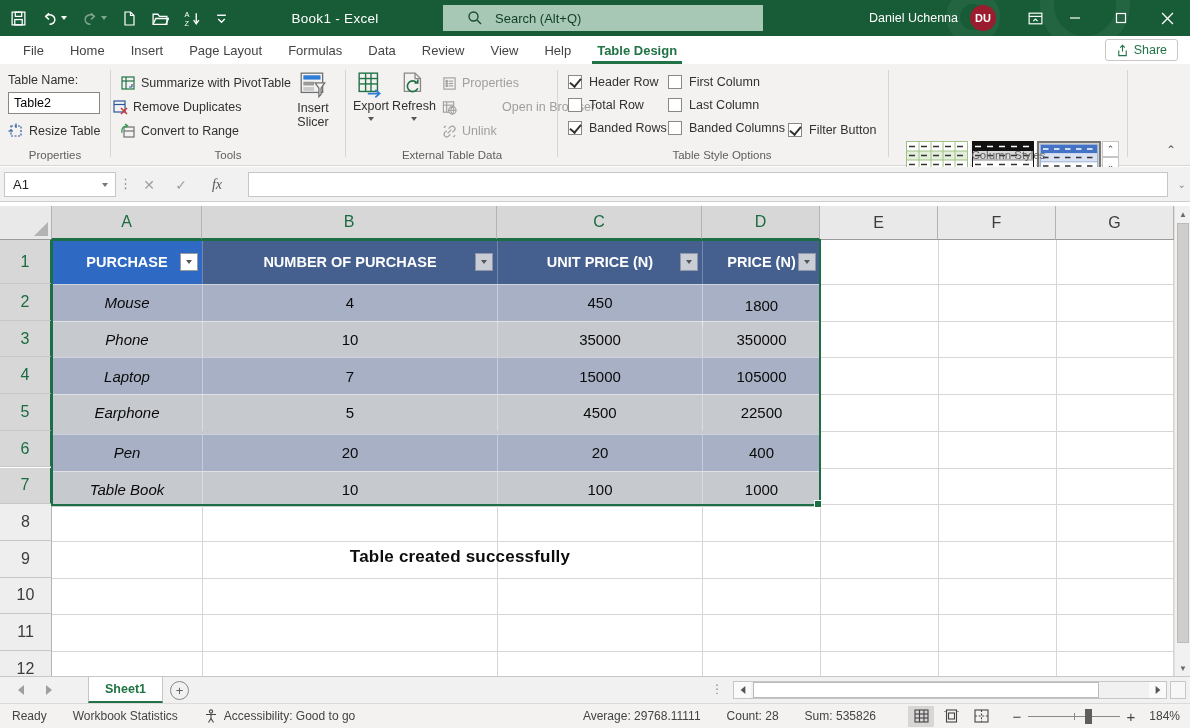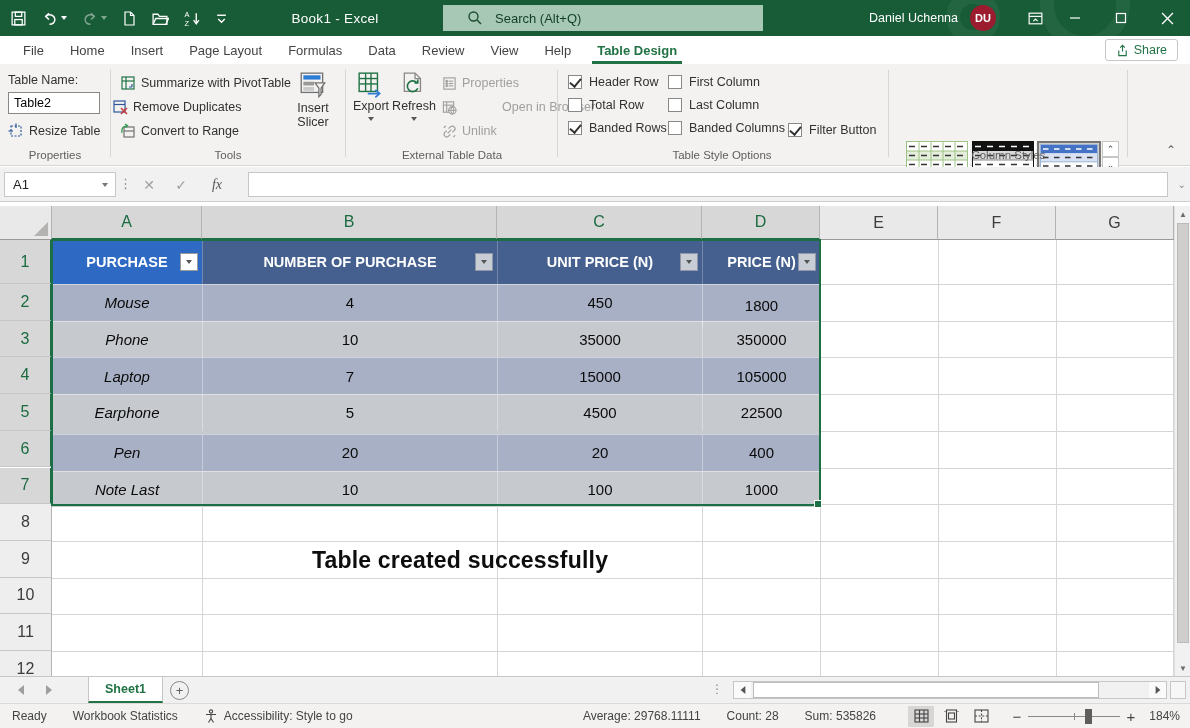--- a/index.html
+++ b/index.html
@@ -73,21 +73,21 @@
   .thcell.first { border-left:none; }
   .thcell.active { background:#2e69c4; }
   .filter-btn { position:absolute; right:4px; top:50%; margin-top:-9px; width:18px; height:18px; background:#c9cdd6; border:1px solid #8f97a8; display:flex; align-items:center; justify-content:center; cursor:pointer; }
   .filter-btn.on-active { background:#fff; border-color:#9a9a9a; }
   .tdcell { display:flex; align-items:center; justify-content:center; font-size:15px; color:#0a0a0a; border-left:1px solid rgba(255,255,255,0.35); border-top:1px solid rgba(255,255,255,0.45); cursor:cell; }
   .tdcell.first { border-left:none;font-style:italic; }
   .band-dark { background:#a7b0c4; }
   .band-light { background:#c6c9ce; }
   .sel-border { position:absolute; border:2px solid #1c6e44; pointer-events:none; }
   .fill-handle { position:absolute; width:8px; height:8px; background:#1c6e44; border:1px solid #fff; cursor:crosshair; }
-  .annotation { position:absolute; font-weight:bold; font-size:23px; color:#0d0d0d; letter-spacing:.2px; text-align:center; }
+  .annotation { position:absolute; font-weight:bold; font-size:17px; color:#0d0d0d; letter-spacing:.2px; text-align:center; }
 
   
   .vscroll { position:absolute; left:1174px; top:206px; width:16px; height:470px; background:#f1f1f1; border-left:1px solid #e1dfdd; }
   .vs-arrow { position:absolute; left:1px; width:14px; height:16px; background:#f1f1f1; display:flex; align-items:center; justify-content:center; cursor:pointer; color:#6b6b6b; font-size:8px; }
   .vs-thumb { position:absolute; left:2px; width:12px; background:#cfcecd; border:1px solid #bdbbb9; cursor:grab; }
 
   
   .tabbar { position:absolute; left:0; top:676px; width:1190px; height:27px; background:#f1f1f1; border-top:1px solid #c8c6c4; }
   .nav-arrow { position:absolute; top:6px; width:14px; height:14px; display:flex; align-items:center; justify-content:center; cursor:pointer; }
   .tri-l { width:0; height:0; border-top:5px solid transparent; border-bottom:5px solid transparent; border-right:6px solid #a19f9d; }
@@ -555,21 +555,21 @@
           <div class="tdcell" style="width: 205px; height: 36.7px;">4500</div>
           <div class="tdcell" style="width: 118px; height: 36.7px;">22500</div>
         </div>
         <div class="trow band-dark" style="height: 36.7px;">
           <div class="tdcell first" style="width: 150px; height: 36.7px;">Pen</div>
           <div class="tdcell" style="width: 295px; height: 36.7px;">20</div>
           <div class="tdcell" style="width: 205px; height: 36.7px;">20</div>
           <div class="tdcell" style="width: 118px; height: 36.7px;">400</div>
         </div>
         <div class="trow band-light" style="height: 36.7px;">
-          <div class="tdcell first" style="width: 150px; height: 36.7px;">Note Last</div>
+          <div class="tdcell first" style="width: 150px; height: 36.7px;">Table Book</div>
           <div class="tdcell" style="width: 295px; height: 36.7px;">10</div>
           <div class="tdcell" style="width: 205px; height: 36.7px;">100</div>
           <div class="tdcell" style="width: 118px; height: 36.7px;">1000</div>
         </div>
       </div>
       <div class="sel-border" style="left: 51px; top: 33px; width: 770px; height: 267px;"></div>
       <div class="fill-handle" style="left: 814px; top: 294px;"></div>
       <div class="annotation" style="left: 250px; top: 341px; width: 420px;">Table created successfully</div>
     </div>
 
@@ -603,21 +603,21 @@
 
   <div class="statusbar">
     <div class="sb-left">
       <span>Ready</span>
       <span style="cursor:pointer">Workbook Statistics</span>
       <span class="sb-acc">
         <svg width="14" height="15" viewBox="0 0 14 15" fill="none" stroke="#444" stroke-width="1.1">
             <circle cx="7" cy="2.5" r="1.6"></circle>
             <path d="M2 5.5 h10 M7 5.5 v4 M7 9.5 l-2.5 4 M7 9.5 l2.5 4"></path>
           </svg>
-        <span>Accessibility: Style to go</span>
+        <span>Accessibility: Good to go</span>
       </span>
     </div>
     <div class="sb-right">
       <span class="sb-stat">Average: 29768.11111</span>
       <span class="sb-stat">Count: 28</span>
       <span class="sb-stat" style="margin-right:32px;">Sum: 535826</span>
       <span class="view-icon active">
         <svg width="15" height="14" viewBox="0 0 15 14" fill="none" stroke="#444" stroke-width="1.1">
             <rect x="1" y="1" width="13" height="12"></rect>
             <line x1="1" y1="5" x2="14" y2="5"></line>

